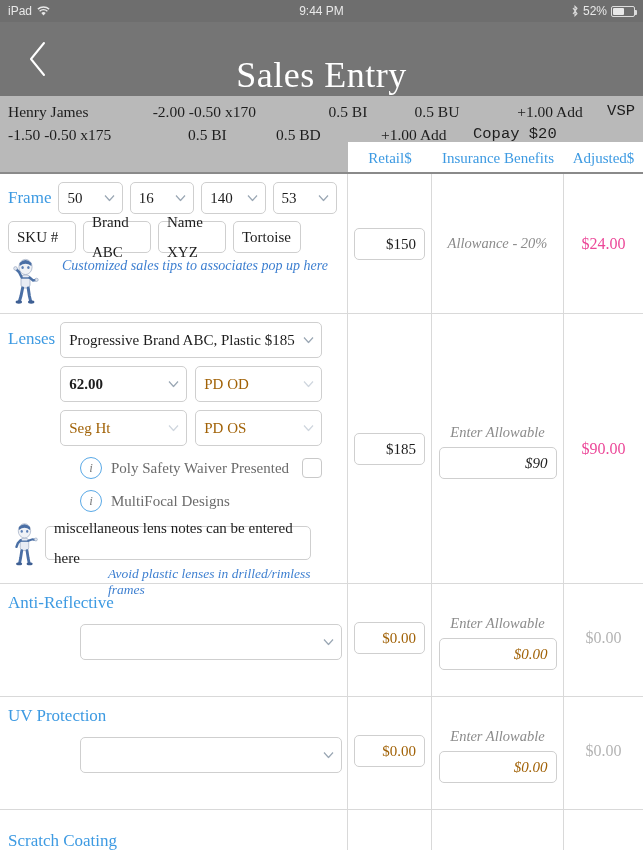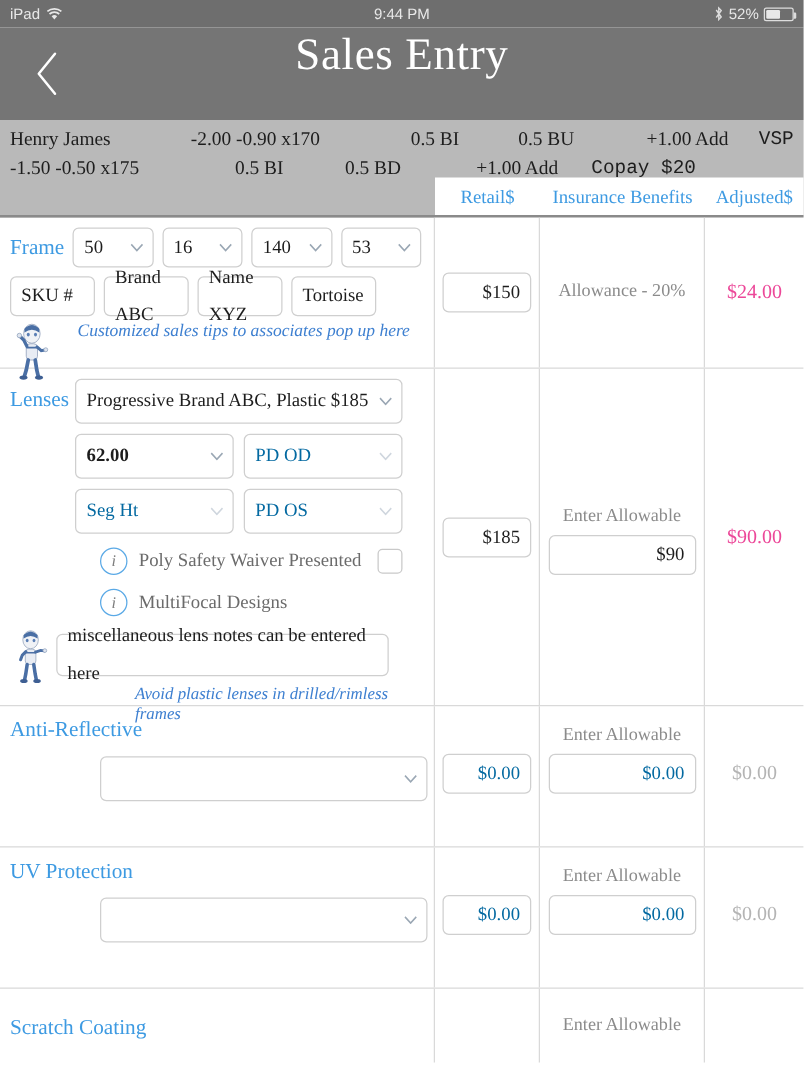--- a/index.html
+++ b/index.html
@@ -41,21 +41,21 @@
     content:""; position:absolute; right:-3px; top:3px;
     width:2px; height:5px; background:#ddd; border-radius:0 1px 1px 0;
   }
   .batt .fill { position:absolute; left:1px; top:1px; bottom:1px; width: 52%; background:#e8e8e8; border-radius:1px; }
 
   
   .navbar {
     height: 74px; width: 643px;
     background: #757575;
     position: relative;
-    display: flex; align-items: flex-start; justify-content: center;
+    display: flex; align-items: flex-end; justify-content: center;
   }
   .nav-title {
     color: #ffffff; font-size: 36px; font-weight: 400;
     letter-spacing: 0.5px;
   }
   .back-btn {
     position: absolute; left: 22px; top: 50%; transform: translateY(-50%);
     width: 32px; height: 40px;
     display: flex; align-items: center; justify-content: center;
     cursor: pointer;
@@ -107,36 +107,36 @@
     border-top: 2px solid #8a8a8a;
   }
   .row {
     display: flex;
     border-bottom: 1px solid #d9d9d9;
     min-height: 60px;
     position: relative;
   }
   .cell-main  { width: 348px; border-right: 1px solid #d9d9d9; padding: 8px 10px 8px 8px; position: relative; }
   .cell-retail{ width: 84px;  border-right: 1px solid #d9d9d9; padding: 8px 6px; position: relative; }
-  .cell-ins   { width: 132px; border-right: 1px solid #d9d9d9; padding: 8px 6px; position: relative; }
+  .cell-ins   { width: 132px; border-right: 1px solid #d9d9d9; padding: 24px 6px; position: relative; font-style: italic; }
   .cell-adj   { width: 79px;  padding: 8px 6px; position: relative; }
 
   .sec-label { color: #3d9ae2; font-size: 17px; line-height: 22px; }
   .sec-label.inline { display: inline-block; width: 54px; vertical-align: top; padding-top: 6px; }
 
   
   .fld {
     border: 1px solid #cfcfcf; border-radius: 5px; background: #fff;
     font-family: "Liberation Serif", "DejaVu Serif", serif;
     font-size: 15px; color: #1d1d1d;
     height: 32px; line-height: 30px;
     padding: 0 8px;
     display: inline-flex; align-items: center;
   }
-  .fld.ph { color: #0369a1; }
+  .fld.ph { color: #a16207; }
   .sel {
     position: relative; padding-right: 24px; justify-content: flex-start;
   }
   .sel .chev {
     position: absolute; right: 7px; top: 50%; transform: translateY(-50%);
     width: 11px; height: 7px;
   }
   .num { justify-content: flex-end; }
 
   .frame-selects { display: flex; gap: 7px; align-items: center; }
@@ -228,21 +228,21 @@
     <svg width="22" height="38" viewBox="0 0 22 38">
       <path d="M17 3 L4 19 L17 35" stroke="#ffffff" stroke-width="2" fill="none" stroke-linecap="round" stroke-linejoin="round"></path>
     </svg>
   </div>
   <div class="nav-title">Sales Entry</div>
 </div>
 
 <div class="info-strip">
   <div class="info-row">
     <span class="ic ic-name">Henry James</span>
-    <span class="ic ic-rx">-2.00 -0.90 x170</span>
+    <span class="ic ic-rx">-2.00 -0.50 x170</span>
     <span class="ic ic-prism1">0.5 BI</span>
     <span class="ic ic-prism2">0.5 BU</span>
     <span class="ic ic-add">+1.00 Add</span>
     <span class="ic ic-plan">VSP</span>
   </div>
   <div class="info-row">
     <span class="ic ic-rx">-1.50 -0.50 x175</span>
     <span class="ic ic-prism1">0.5 BI</span>
     <span class="ic ic-prism2">0.5 BD</span>
     <span class="ic ic-add">+1.00 Add</span>
@@ -255,21 +255,21 @@
   <div class="grayfill-left"></div>
   <div class="col-headers">
     <span class="ch ch-retail">Retail$</span>
     <span class="ch ch-ins">Insurance Benefits</span>
     <span class="ch ch-adj">Adjusted$</span>
   </div>
 </div>
 
 <div class="sheet">
 
-  <div class="row" style="height:121px">
+  <div class="row" style="height:140px">
     <div class="cell-main">
       <div class="frame-selects">
         <span class="sec-label" style="width:48px">Frame</span>
         <span class="fld sel fs">
           <span>50</span>
           <svg class="chev" viewBox="0 0 11 7">
               <path d="M1 1 L5.5 6 L10 1" stroke="#9aa7b4" stroke-width="1.2" fill="none"></path>
             </svg>
         </span>
         <span class="fld sel fs">

